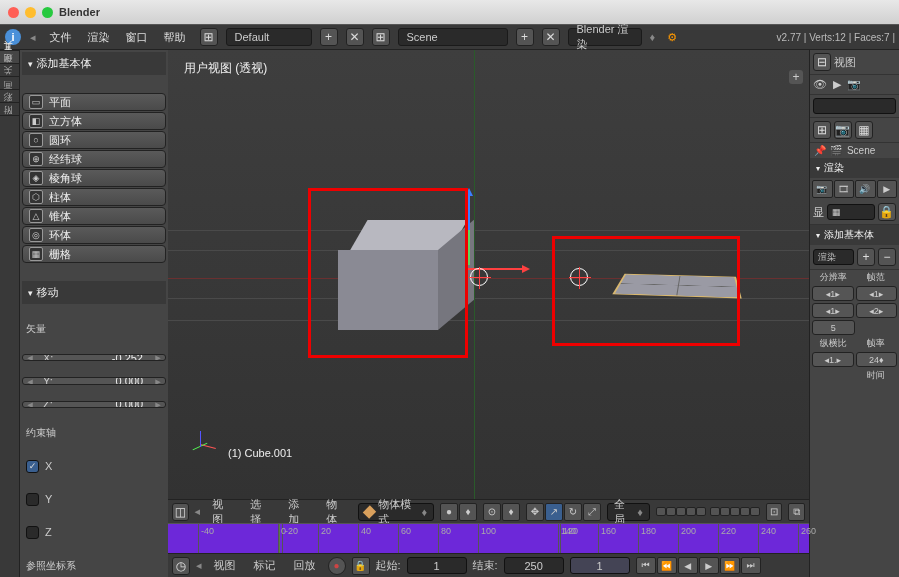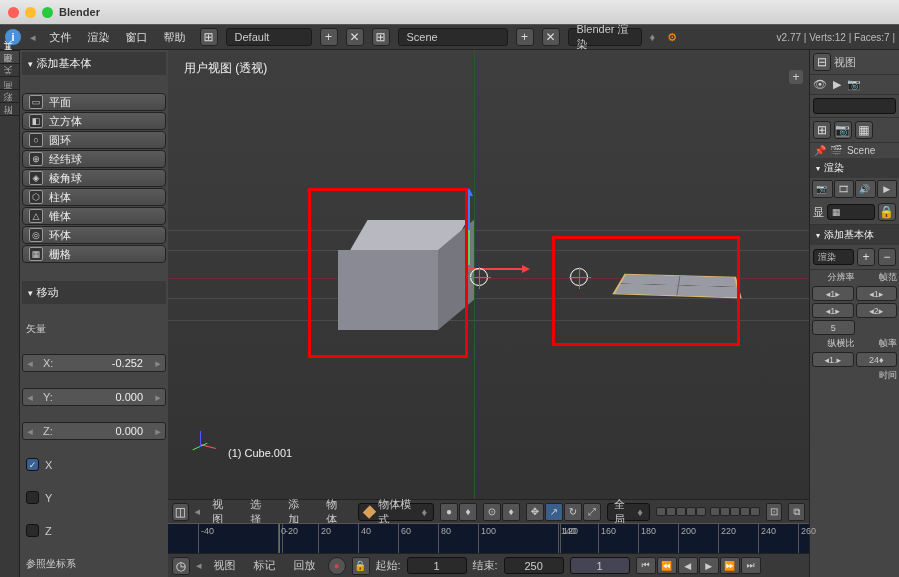--- a/index.html
+++ b/index.html
@@ -79,39 +79,39 @@
 .mini-ax .mz{position:absolute;width:1px;height:16px;background:#55f;bottom:2px;left:8px}
 
 .vp-footer{height:24px;background:#393939;border-top:1px solid #222;display:flex;align-items:center;gap:6px;padding:0 4px}
 .vf-item{padding:2px 6px;color:#ccc;cursor:pointer}
 .vf-dd{background:#2a2a2a;border:1px solid #111;border-radius:3px;padding:2px 6px;display:flex;align-items:center;gap:4px;height:18px}
 .vf-iconset{display:flex;gap:1px}
 .vf-ib{width:18px;height:18px;background:#545454;border:1px solid #222;border-radius:2px;display:flex;align-items:center;justify-content:center;font-size:10px;cursor:pointer}
 .vf-ib.on{background:#3a5f8f}
 
 .timeline{height:30px;background:#393939;border-top:1px solid #555;position:relative;display:flex;flex-direction:column}
-.tl-ruler{flex:1;position:relative;background:#0f172a}
+.tl-ruler{flex:1;position:relative;background:#6d28d9}
 .tl-tick{position:absolute;top:0;height:100%;border-left:1px solid #555}
 .tl-tick span{position:absolute;top:2px;left:2px;font-size:9px;color:#aaa}
 .tl-zero{background:#5a7a4a;width:2px}
 .tl-footer{height:24px;background:#393939;border-top:1px solid #222;display:flex;align-items:center;gap:6px;padding:0 4px}
 .tl-num{background:#2a2a2a;border:1px solid #111;border-radius:3px;padding:1px 6px;width:60px;text-align:center;height:17px;display:flex;align-items:center;justify-content:center}
 .tl-play{display:flex;gap:1px}
 .tl-pb{width:20px;height:17px;background:#545454;border:1px solid #222;border-radius:2px;display:flex;align-items:center;justify-content:center;cursor:pointer;font-size:9px}
 
 .col-right{width:90px;background:#454545;display:flex;flex-direction:column;border-left:1px solid #222;overflow:hidden}
 .rp-row{display:flex;align-items:center;gap:3px;padding:3px;border-bottom:1px solid #333}
 .rp-head{background:#393939;padding:3px 6px;display:flex;align-items:center;gap:4px;color:#eee;font-size:10px}
 .rp-head::before{content:"▾";font-size:8px}
 .rp-btns{display:flex;gap:1px;padding:2px}
 .rp-b{flex:1;height:18px;background:#545454;border:1px solid #222;border-radius:2px;display:flex;align-items:center;justify-content:center;font-size:9px;cursor:pointer}
 .rp-numrow{display:flex;gap:2px;padding:1px 2px}
 .rp-num{flex:1;background:#555;border:1px solid #222;border-radius:3px;height:15px;display:flex;align-items:center;justify-content:center;font-size:9px}
 .rp-lblrow{display:flex;padding:1px 2px;font-size:9px;color:#ccc}
-.rp-lblrow span{flex:1;text-align:right}
+.rp-lblrow span{flex:1;text-align:center}
 .rp-dark{background:#2a2a2a;border:1px solid #111;border-radius:3px;padding:1px 4px;height:16px;display:flex;align-items:center;font-size:9px;flex:1}
 .outliner-item{display:flex;align-items:center;gap:4px;padding:2px 4px;font-size:10px}
 .cube-ico{width:10px;height:10px;background:#d9a05c;transform:rotate(45deg)}
 </style>
 </head>
 <body>
 
 <div class="titlebar">
   <div class="tb-dots">
     <div class="tb-dot td-r"></div>
@@ -209,20 +209,21 @@
           <span class="lbl">Y:</span>
           <span class="val">0.000</span>
           <span class="arr">▸</span>
         </div>
       <div class="vec-row">
           <span class="arr">◂</span>
           <span class="lbl">Z:</span>
           <span class="val">0.000</span>
           <span class="arr">▸</span>
         </div>
+      <div class="sublabel">约束轴</div>
       <div class="chk">
           <span class="box on">✓</span>
           <span>X</span>
         </div>
       <div class="chk">
           <span class="box"></span>
           <span>Y</span>
         </div>
       <div class="chk">
           <span class="box"></span>

